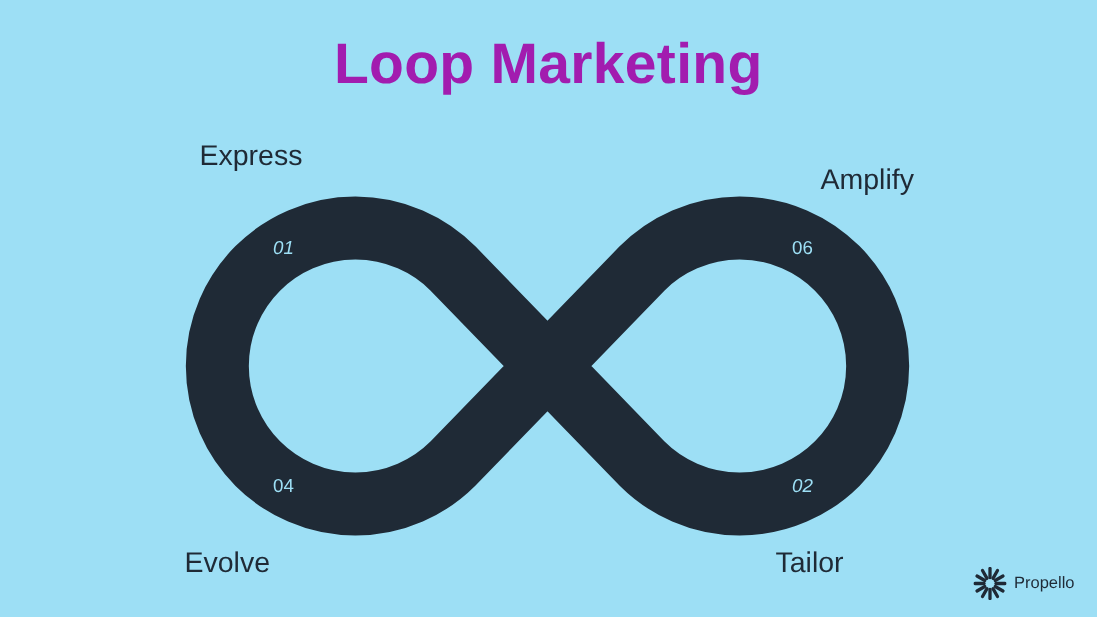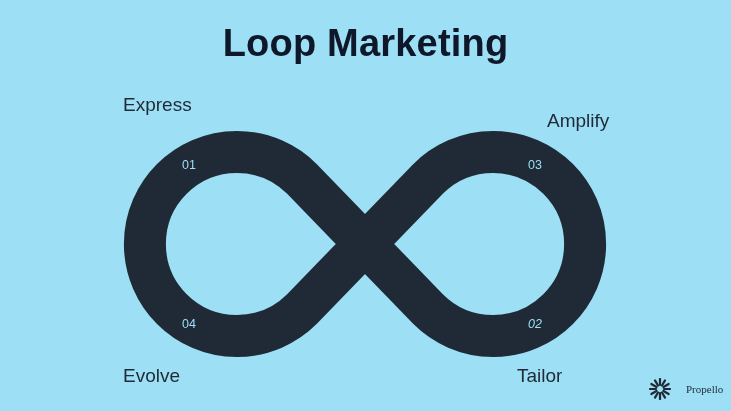--- a/index.html
+++ b/index.html
@@ -1,39 +1,39 @@
 <!DOCTYPE html>
 <html><head>
 <meta charset="utf-8">
 <style>
   html,body{margin:0;padding:0;}
   body{width:731px;height:411px;background:#9ddff5;position:relative;overflow:hidden;font-family:"Liberation Sans",sans-serif;}
-  .title{position:absolute;left:0;right:0;top:22px;text-align:center;font-size:38px;font-weight:bold;color:#0f172a;letter-spacing:0.2px;}
+  .title{position:absolute;left:0;right:0;top:22px;text-align:center;font-size:38px;font-weight:bold;color:#a21caf;letter-spacing:0.2px;}
   .stage{position:absolute;font-size:19px;color:#1f2a36;}
   .num{position:absolute;font-size:12.5px;color:#9ddff5;}
   svg.inf{position:absolute;left:0;top:0;}
-  .logo{position:absolute;left:649px;top:378px;display:flex;align-items:center;gap:15px;font-family:Liberation Serif, serif;}
+  .logo{position:absolute;left:649px;top:378px;display:flex;align-items:center;gap:5px;}
   .logo-text{font-size:11px;color:#1f2a36;}
 </style>
 </head>
 <body>
 
 <div class="title">Loop Marketing</div>
 
 <svg class="inf" width="731" height="411">
   <path d="M365,244 L302,179 A92,92 0 1 0 302,309 L365,244 L428,179 A92,92 0 1 1 428,309 Z" fill="none" stroke="#1f2a36" stroke-width="42" stroke-linejoin="round"></path>
 </svg>
 
-<div class="stage" style="left:123px;top:94px;">Express</div>
+<div class="stage" style="left:133px;top:94px;">Express</div>
 <div class="stage" style="left:547px;top:94px;margin-top:16px;">Amplify</div>
 <div class="stage" style="left:123px;top:365px;">Evolve</div>
 <div class="stage" style="left:517px;top:365px;">Tailor</div>
 
-<div class="num" style="left:182px;top:158px;">01</div>
-<div class="num" style="left:528px;top:158px;">03</div>
+<div class="num" style="left:182px;top:158px;font-style:italic;">01</div>
+<div class="num" style="left:528px;top:158px;">06</div>
 <div class="num" style="left:182px;top:317px;">04</div>
 <div class="num" style="left:528px;top:317px;font-style:italic;">02</div>
 
 <div class="logo">
   <svg width="22" height="22" viewBox="-11 -11 22 22">
     <g stroke="#1f2a36" stroke-width="2.2" stroke-linecap="round">
       <line x1="0" y1="-4" x2="0" y2="-10"></line>
       <line x1="0" y1="-4" x2="0" y2="-10" transform="rotate(30)"></line>
       <line x1="0" y1="-4" x2="0" y2="-10" transform="rotate(60)"></line>
       <line x1="0" y1="-4" x2="0" y2="-10" transform="rotate(90)"></line>

